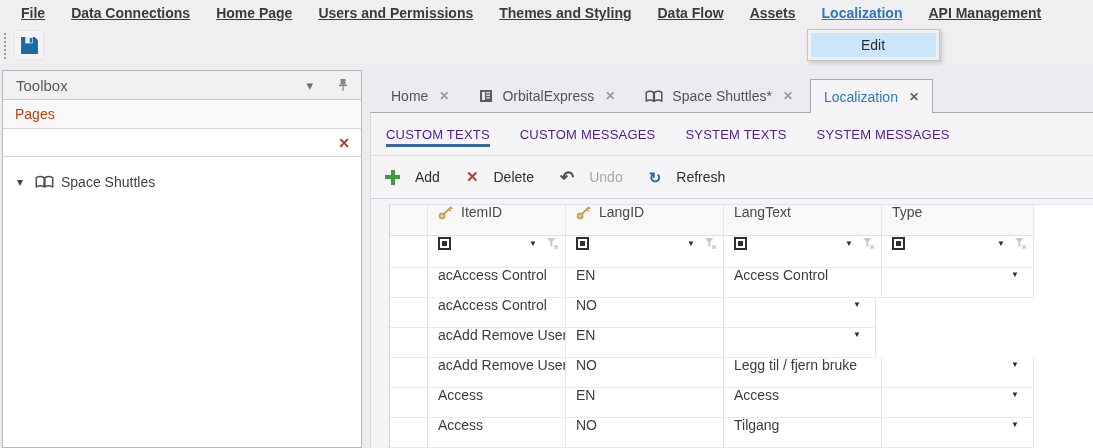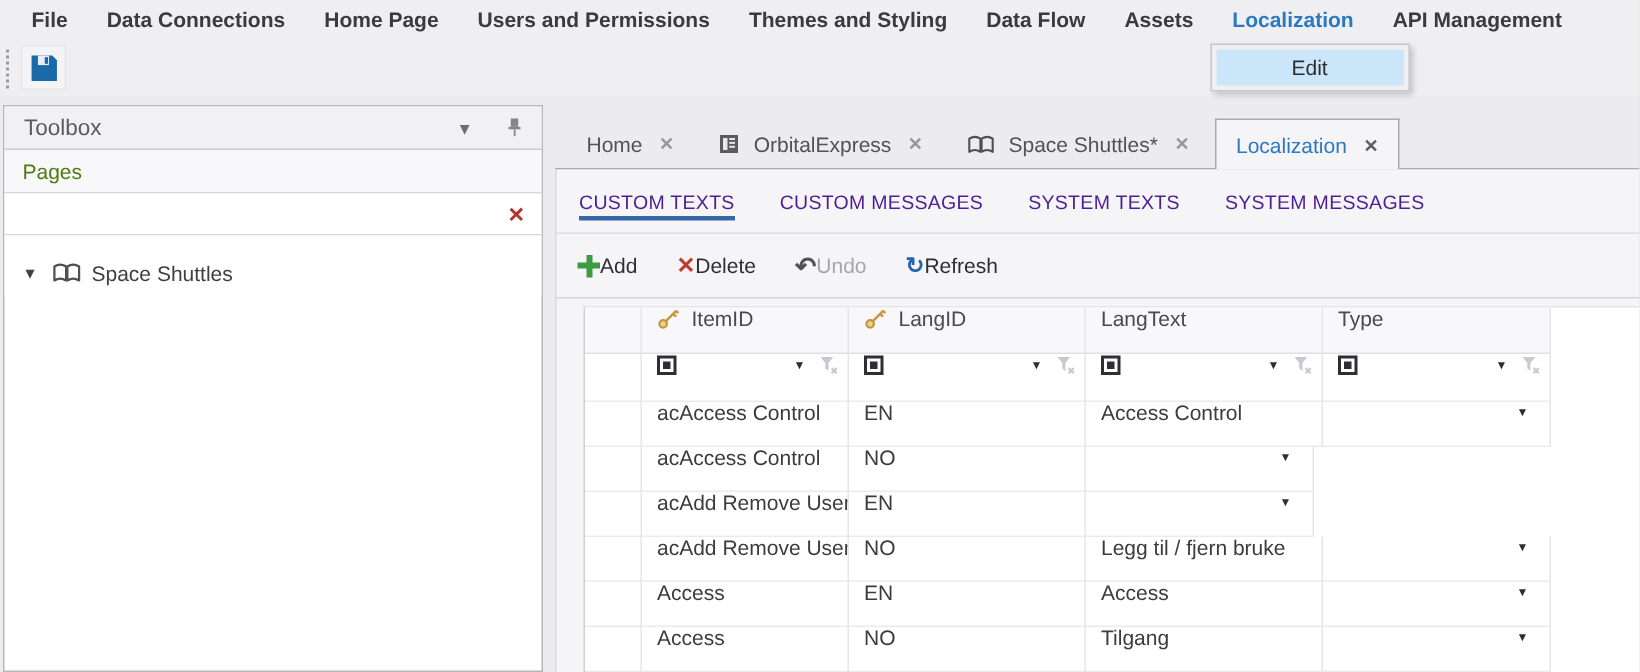--- a/index.html
+++ b/index.html
@@ -3,21 +3,21 @@
 <meta charset="utf-8">
 <style>
   * { margin:0; padding:0; box-sizing:border-box; }
   body { background:#d8d8dc; font-family:"Liberation Sans", sans-serif; }
   #app { position:relative; width:1093px; height:448px; background:#ececf0; overflow:hidden; }
 
   
   .menubar { position:absolute; top:0; left:0; right:0; height:27px; background:#efeff2;
              display:flex; align-items:stretch; padding-left:8px; }
   .menu-item { padding:0 13px; font-size:14px; font-weight:600; color:#3b3b3e;
-               line-height:27px; position:relative; white-space:nowrap; cursor:default; }
+               line-height:27px; position:relative; white-space:nowrap; cursor:default;text-decoration:underline; }
   .menu-item.active { color:#2b79c2; }
 
   .menu-dropdown { position:absolute; left:-2px; top:29px; width:133px; background:#f0f0f2;
                    border:1px solid #c6c6ca; box-shadow:2px 2px 4px rgba(0,0,0,.18); z-index:60; padding:3px; }
   .menu-dd-item { height:24px; line-height:24px; text-align:center; background:#cbe6f8;
                   color:#2d2d30; font-size:14px; font-weight:400; }
 
   
   .qtoolbar { position:absolute; top:27px; left:0; right:0; height:37px; background:#efeff2; }
   .grip { position:absolute; left:4px; top:6px; height:26px; border-left:2px dotted #9b9ba0; }
@@ -25,21 +25,21 @@
               border:1px solid #e7e7ea; display:flex; align-items:center; justify-content:center; }
 
   
   .left-panel { position:absolute; left:2px; top:70px; width:360px; bottom:0;
                 background:#fff; border:1px solid #b6b6bb; }
   .lp-header { height:29px; background:#f1f1f4; border-bottom:1px solid #c9c9ce;
                display:flex; align-items:center; padding:0 12px 0 13px; color:#5a5a60; font-size:15px; }
   .lp-header .sp { flex:1; }
   .lp-chevron { color:#6e6e74; font-size:13px; margin-right:24px; }
   .lp-pages { height:29px; background:#f8f8fa; border-bottom:1px solid #d6d6da;
-              display:flex; align-items:center; padding-left:12px; color:#4d7c0f; font-size:14px; }
+              display:flex; align-items:center; padding-left:12px; color:#c2410c; font-size:14px; }
   .lp-filter { height:28px; border-bottom:1px solid #d6d6da; display:flex; align-items:center;
                justify-content:flex-end; padding-right:11px; background:#fff; }
   .clear-x { color:#b2372a; font-weight:700; font-size:14px; }
   .lp-tree { padding-top:10px; background:#fff; }
   .tree-row { height:30px; display:flex; align-items:center; font-size:14px; color:#3f3f42; }
   .tree-row.root { padding-left:14px; }
   .tree-row.child { padding-left:56px; }
   .tree-exp { width:18px; color:#3f3f44; font-size:12px; }
   .tree-ico { margin-right:7px; display:flex; align-items:center; }
 
@@ -57,21 +57,21 @@
   .content { position:absolute; left:370px; right:0; top:113px; bottom:0;
              background:#f5f5f7; border-left:1px solid #dadade; }
   .subtabs { height:43px; display:flex; align-items:center; padding-left:15px; gap:30px;
              border-bottom:1px solid #dcdce2; }
   .subtab { font-size:13px; color:#4c1d95; height:100%; display:flex; align-items:center;
             position:relative; letter-spacing:.2px; white-space:nowrap; }
   .subtab.active::after { content:""; position:absolute; left:0; right:0; bottom:8px; height:3px; background:#3767a6; }
 
   .grid-toolbar { height:43px; display:flex; align-items:center; padding-left:14px; gap:26px;
                   border-bottom:1px solid #d3d3dd; }
-  .tool-item { display:flex; align-items:center; gap:0; font-size:14px; color:#2f2f33; }
+  .tool-item { display:flex; align-items:center; gap:15px; font-size:14px; color:#2f2f33; }
   .tool-item.disabled .tlabel { color:#a6a6ab; }
   .plus-icon { position:relative; width:15px; height:15px; display:inline-block; }
   .plus-icon::before { content:""; position:absolute; left:0; top:5.5px; width:15px; height:4px; background:#3f9b43; }
   .plus-icon::after  { content:""; position:absolute; left:5.5px; top:0; width:4px; height:15px; background:#3f9b43; }
   .del-icon  { color:#c23a2c; font-weight:700; font-size:15px; }
   .undo-icon { color:#515157; font-weight:700; font-size:17px; line-height:1; }
   .refresh-icon { color:#2465ae; font-weight:700; font-size:15px; line-height:1; }
 
   
   .grid-wrap { position:absolute; left:18px; right:0; top:91px; bottom:0; background:#fff;

